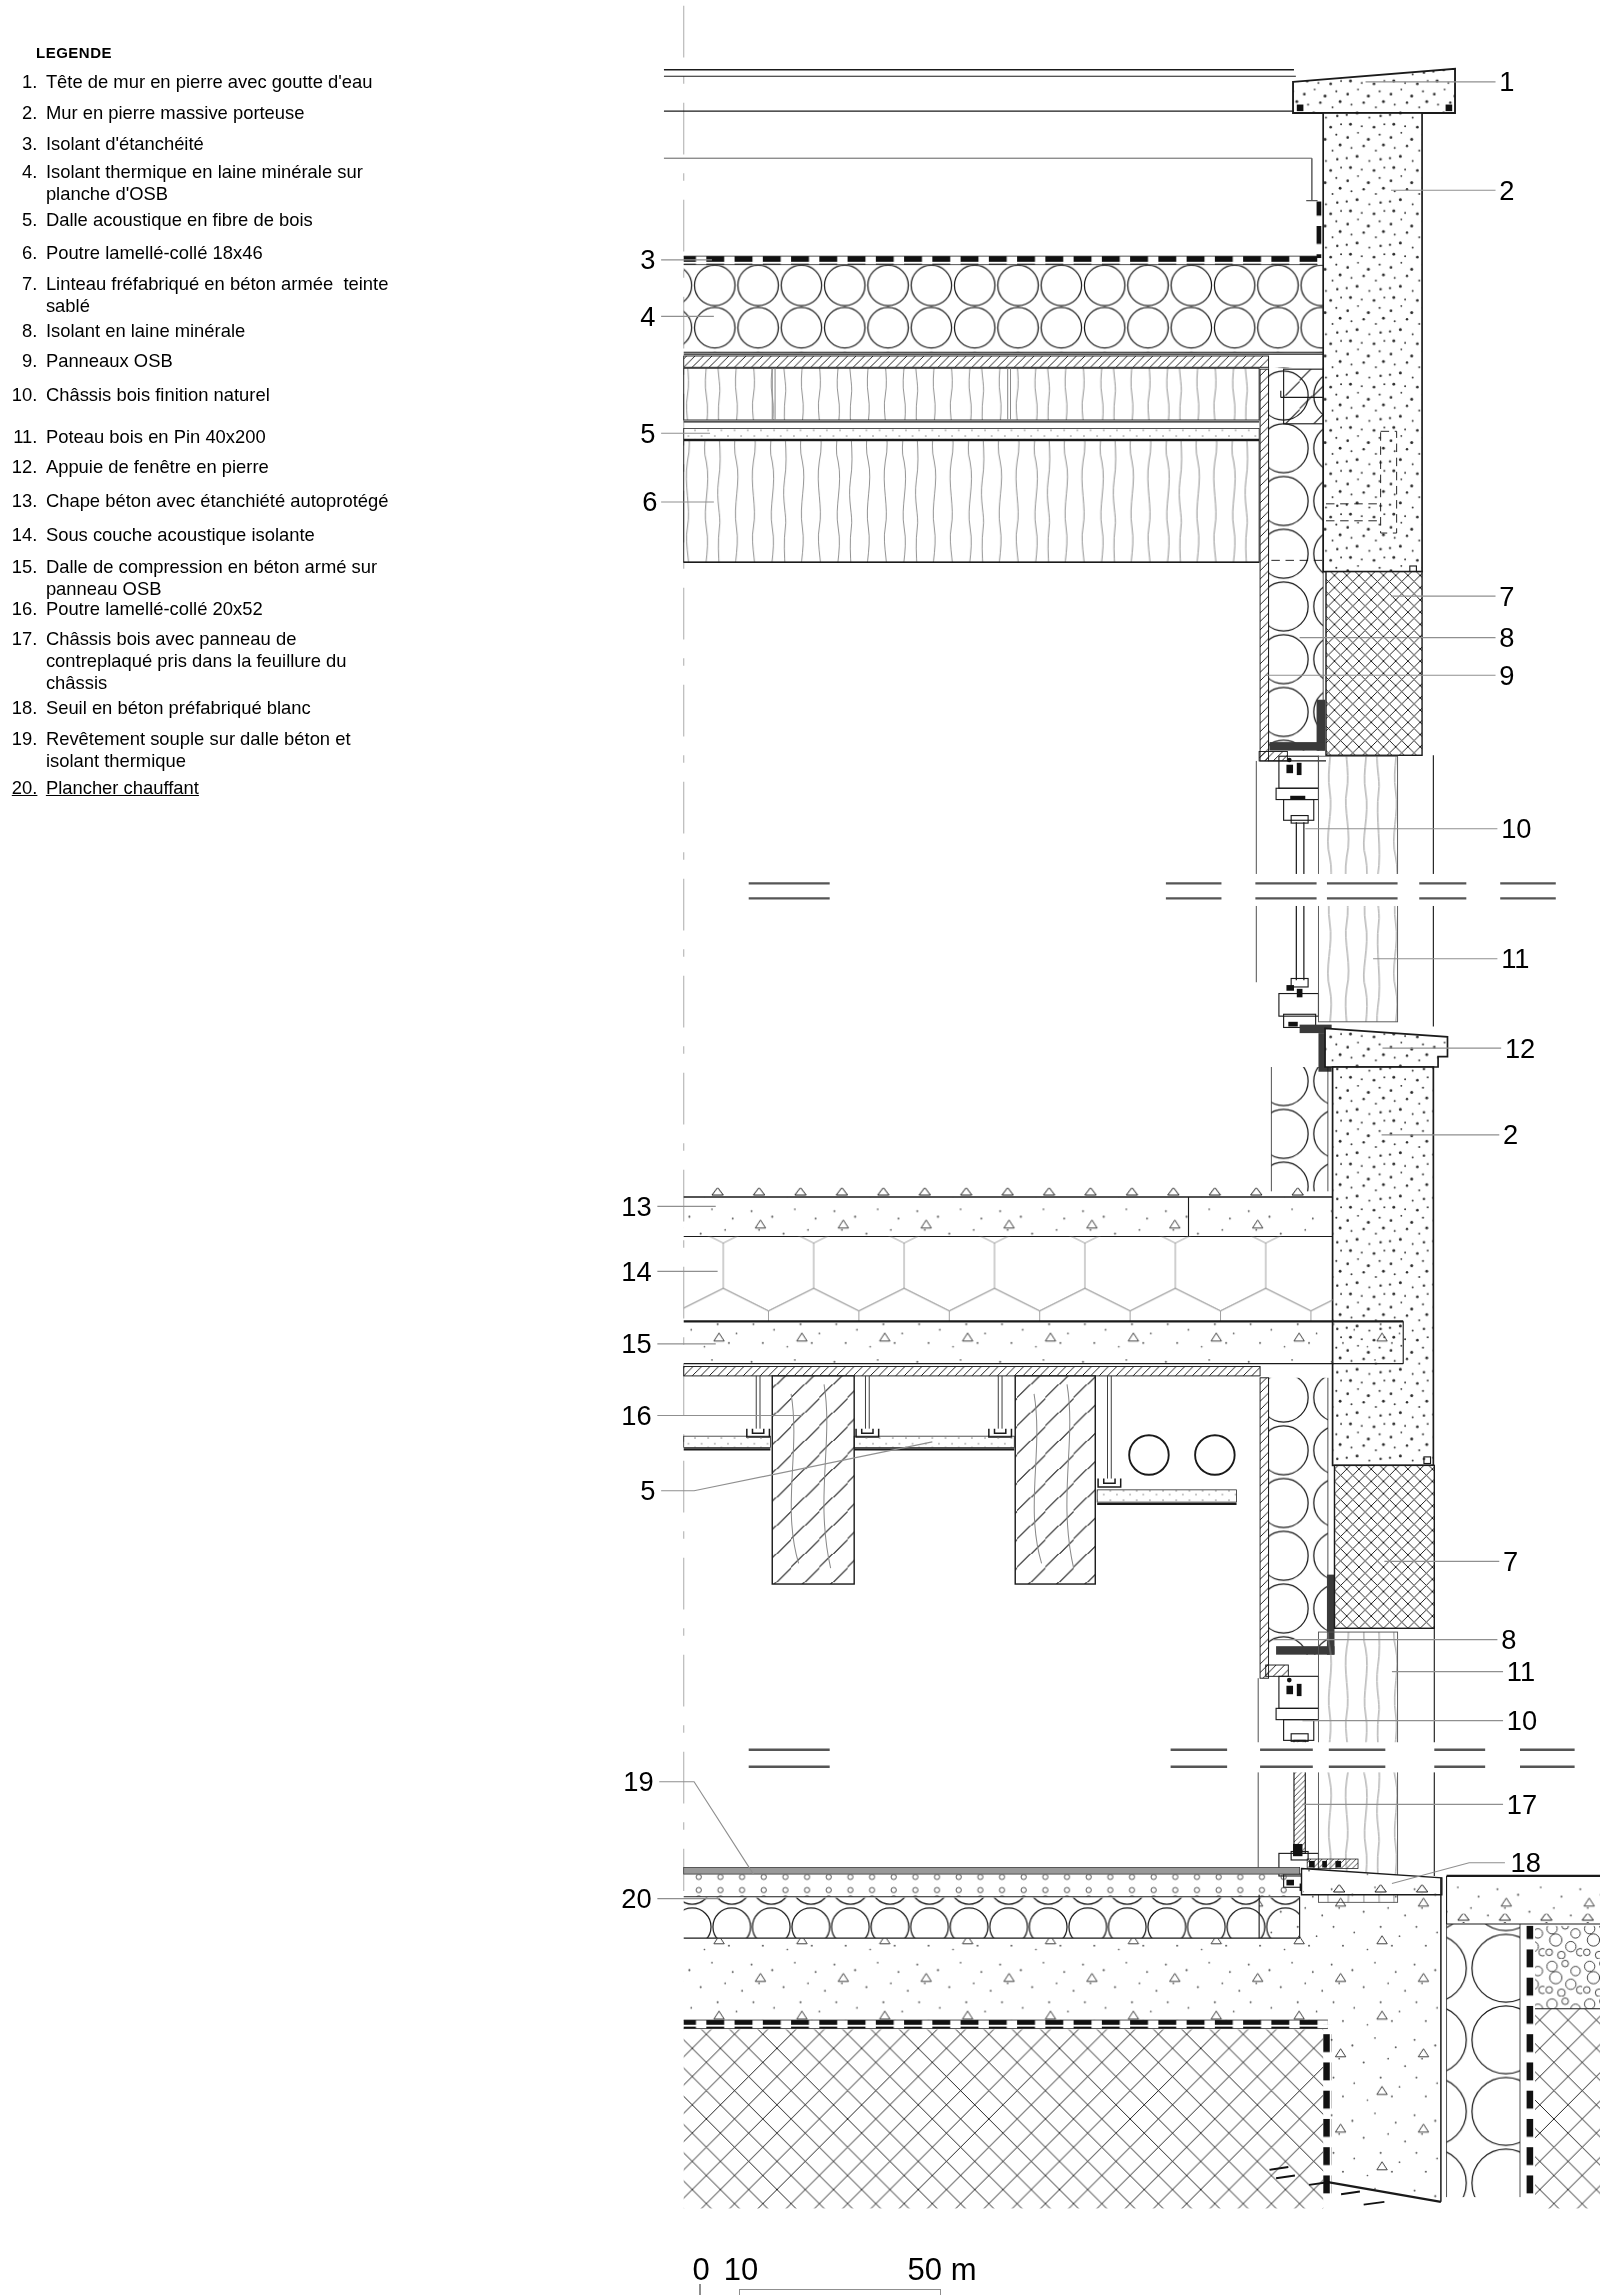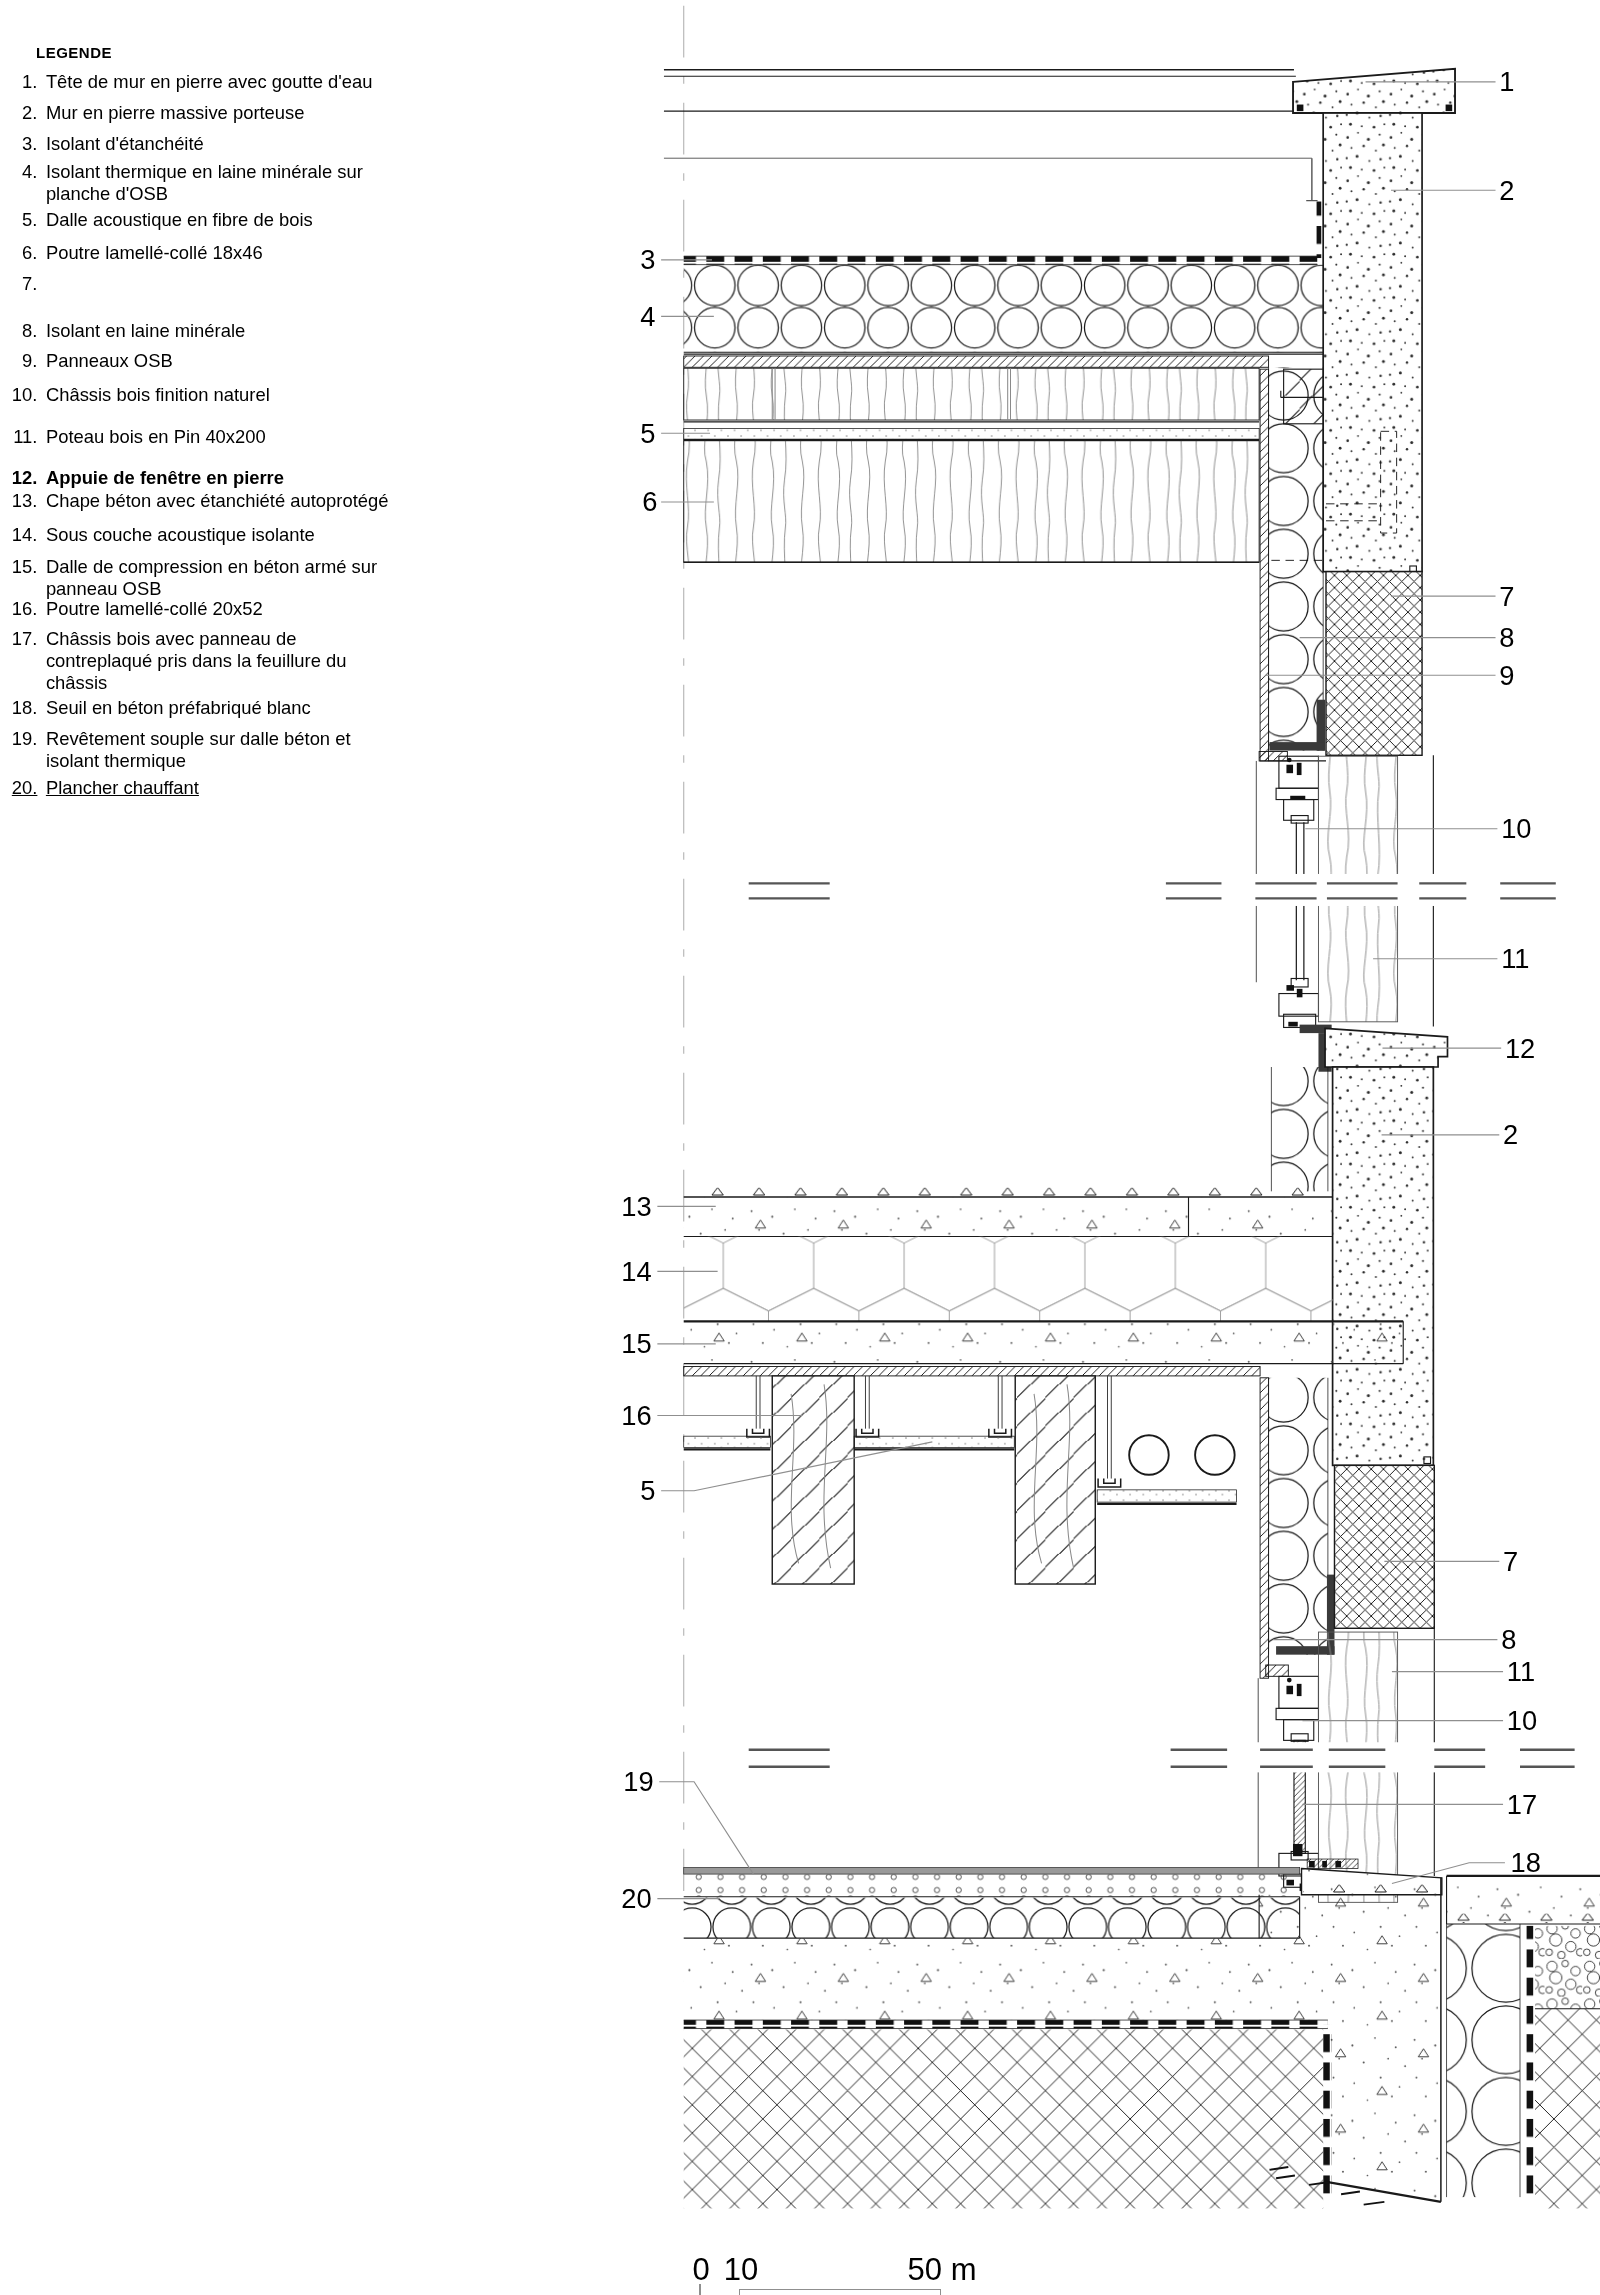--- a/index.html
+++ b/index.html
@@ -535,38 +535,40 @@
       <div class="legend-item" style="top: 209px;">
         <span class="num">5.</span>
         <span class="txt">Dalle acoustique en fibre de bois</span>
       </div>
       <div class="legend-item" style="top: 242px;">
         <span class="num">6.</span>
         <span class="txt">Poutre lamellé-collé 18x46</span>
       </div>
       <div class="legend-item" style="top: 273px;">
         <span class="num">7.</span>
+        <span class="txt">Linteau fréfabriqué en béton armée  teinte
+sablé</span>
       </div>
       <div class="legend-item" style="top: 320px;">
         <span class="num">8.</span>
         <span class="txt">Isolant en laine minérale</span>
       </div>
       <div class="legend-item" style="top: 350px;">
         <span class="num">9.</span>
         <span class="txt">Panneaux OSB</span>
       </div>
       <div class="legend-item" style="top: 384px;">
         <span class="num">10.</span>
         <span class="txt">Châssis bois finition naturel</span>
       </div>
       <div class="legend-item" style="top: 426px;">
         <span class="num">11.</span>
         <span class="txt">Poteau bois en Pin 40x200</span>
       </div>
-      <div class="legend-item" style="top: 467px; font-weight: bold;">
+      <div class="legend-item" style="top: 456px;">
         <span class="num">12.</span>
         <span class="txt">Appuie de fenêtre en pierre</span>
       </div>
       <div class="legend-item" style="top: 490px;">
         <span class="num">13.</span>
         <span class="txt">Chape béton avec étanchiété autoprotégé</span>
       </div>
       <div class="legend-item" style="top: 524px;">
         <span class="num">14.</span>
         <span class="txt">Sous couche acoustique isolante</span>

